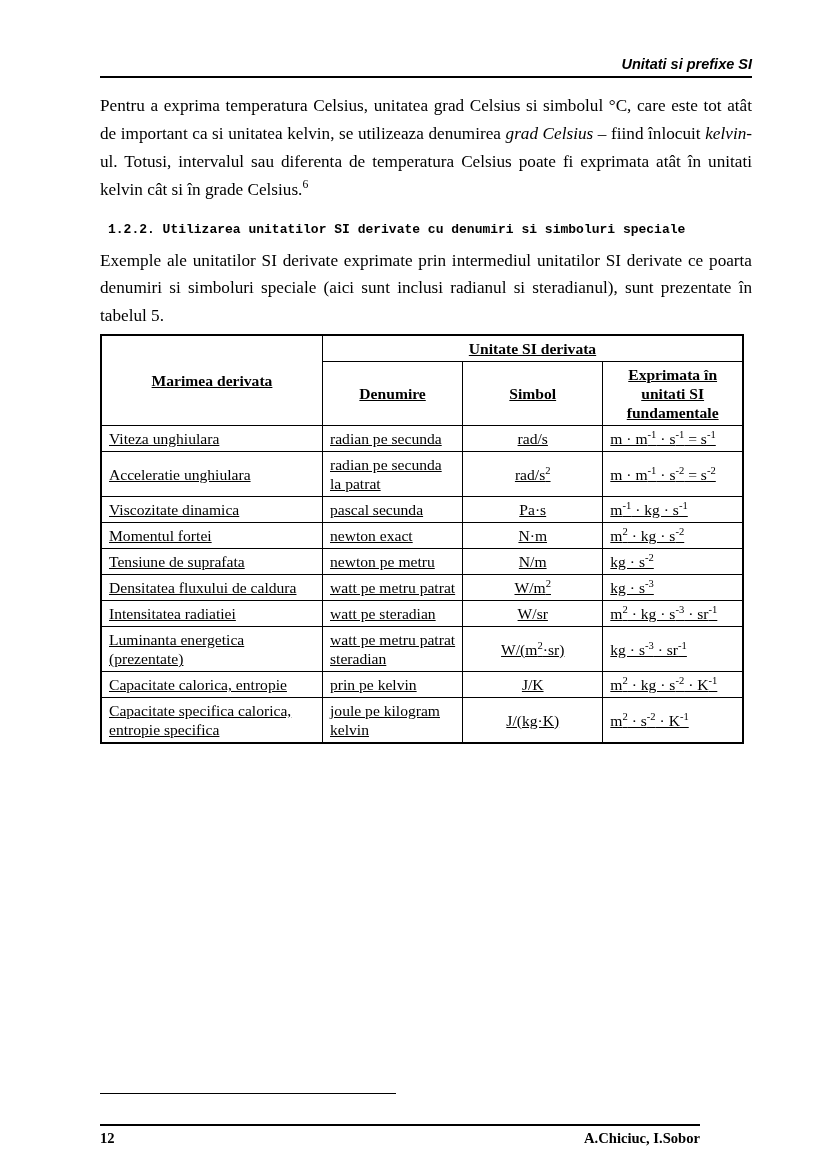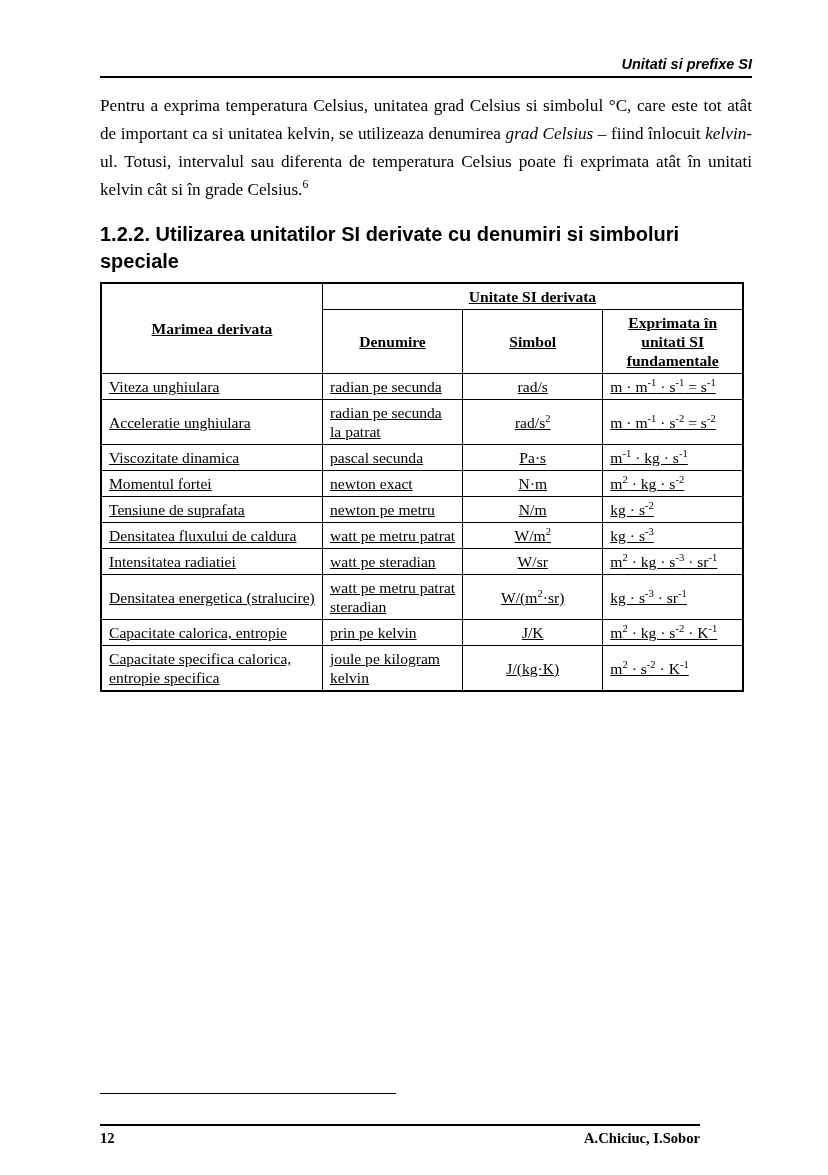--- a/index.html
+++ b/index.html
@@ -33,25 +33,25 @@
     margin-bottom: 14px;
   }
   p.body {
     font-size: 17.2px;
     line-height: 1.62;
     text-align: justify;
     margin: 0 0 4px 0;
     text-indent: 0;
   }
   .sec-title {
-    font-family: Liberation Sans, sans-serif;
-    font-weight: bold;
-    font-size: 20px;
+    font-family: Liberation Mono, monospace;
+    font-weight: bold;
+    font-size: 13px;
     line-height: 1.32;
-    margin: 18px 0 8px 0;
+    margin: 18px 0 8px 8px;
   }
   .caption {
     font-size: 17px;
     line-height: 1.45;
     margin: 18px 0 10px 0;
     text-align: justify;
     padding-left: 28px;
   }
   .caption b { font-weight: bold; }
   .caption .l2 { display: block; text-align: right; }
@@ -137,20 +137,21 @@
     <span>Unitati si prefixe SI</span>
   </div>
   <div class="rule-top"></div>
 
   <p class="body">
     <span>Pentru a exprima temperatura Celsius, unitatea grad Celsius si simbolul °C, care este tot atât de important ca si unitatea kelvin, se utilizeaza denumirea </span><span class="italic">grad Celsius</span><span> – fiind înlocuit </span><span class="italic">kelvin</span><span>-ul. Totusi, intervalul sau diferenta de temperatura Celsius poate fi exprimata atât în unitati kelvin cât si în grade Celsius.</span><sup>6</sup>
   </p>
 
   <div class="sec-title">1.2.2. Utilizarea unitatilor SI derivate cu denumiri si simboluri speciale</div>
 
+  <p class="body">Exemple ale unitatilor SI derivate exprimate prin intermediul unitatilor SI derivate ce poarta denumiri si simboluri speciale (aici sunt inclusi radianul si steradianul), sunt prezentate în tabelul 5.</p>
 
 
   <table class="si">
     <thead>
       <tr class="top">
         <td class="c1 outer-l th-big" rowspan="2">Marimea derivata</td>
         <td class="th-big outer-r" colspan="3">Unitate SI derivata</td>
       </tr>
       <tr>
         <td class="c2 th-big">Denumire</td>
@@ -195,21 +196,21 @@
           <td class="c3 c3c">W/m<sup>2</sup></td>
           <td class="c4 c4c outer-r">kg · s<sup>-3</sup></td>
         </tr>
         <tr>
           <td class="c1 outer-l">Intensitatea radiatiei</td>
           <td class="c2">watt pe steradian</td>
           <td class="c3 c3c">W/sr</td>
           <td class="c4 c4c outer-r">m<sup>2</sup> · kg · s<sup>-3</sup> · sr<sup>-1</sup></td>
         </tr>
         <tr>
-          <td class="c1 outer-l">Densitatea energetica (stralucire)</td>
+          <td class="c1 outer-l">Luminanta energetica (prezentate)</td>
           <td class="c2">watt pe metru patrat steradian</td>
           <td class="c3 c3c">W/(m<sup>2</sup>·sr)</td>
           <td class="c4 c4c outer-r">kg · s<sup>-3</sup> · sr<sup>-1</sup></td>
         </tr>
         <tr>
           <td class="c1 outer-l">Capacitate calorica, entropie</td>
           <td class="c2">prin pe kelvin</td>
           <td class="c3 c3c">J/K</td>
           <td class="c4 c4c outer-r">m<sup>2</sup> · kg · s<sup>-2</sup> · K<sup>-1</sup></td>
         </tr>

